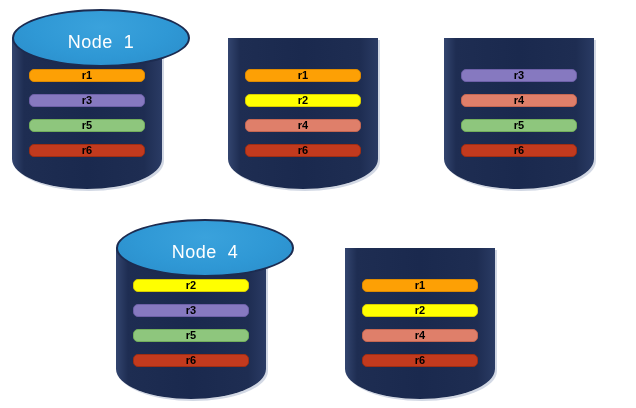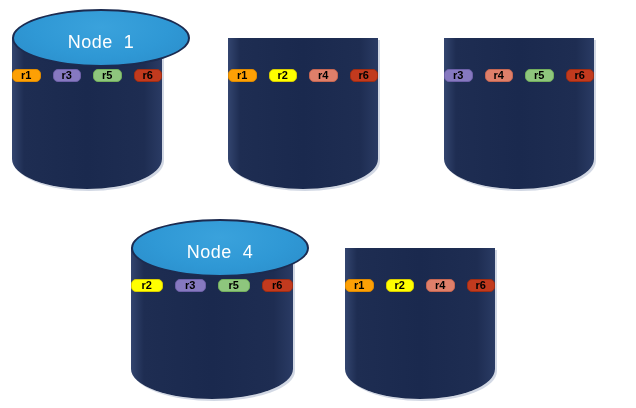--- a/index.html
+++ b/index.html
@@ -8,21 +8,21 @@
     width: 636px;
     height: 408px;
     background: #ffffff;
     font-family: "Liberation Sans", sans-serif;
     overflow: hidden;
   }
   .cylinder { position: absolute; width: 150px; height: 180px; }
   .pos-n1 { left: 12px;  top: 9px; }
   .pos-n2 { left: 228px; top: 9px; }
   .pos-n3 { left: 444px; top: 9px; }
-  .pos-n4 { left: 131px; top: 219px; padding-left: 12px; }
+  .pos-n4 { left: 116px; top: 219px; }
   .pos-n5 { left: 345px; top: 219px; }
 
   .cyl-body {
     position: absolute;
     left: 0; right: 0; top: 29px; bottom: 0;
     background: linear-gradient(90deg,
       #33456F 0%, #1E2D52 8%, #1A294E 50%, #1E2D52 88%, #2A3B64 100%);
     border-radius: 0 0 50% 50% / 0 0 30px 30px;
     box-shadow: 2px 2px 0 rgba(173,184,205,0.55);
   }
@@ -42,21 +42,21 @@
     padding-top: 9px;
     color: #ffffff;
     font-size: 18px;
     letter-spacing: 0.5px;
     white-space: pre;
   }
   .bars {
     position: absolute;
     top: 60px; left: 0; right: 0;
     display: flex;
-    flex-direction: row;
+    flex-direction: column;
     align-items: center;
     gap: 12px;
     border-radius: 15px;
   }
   .bar {
     width: 116px;
     height: 13px;
     box-sizing: border-box;
     border: 1px solid transparent;
     border-radius: 5px;

